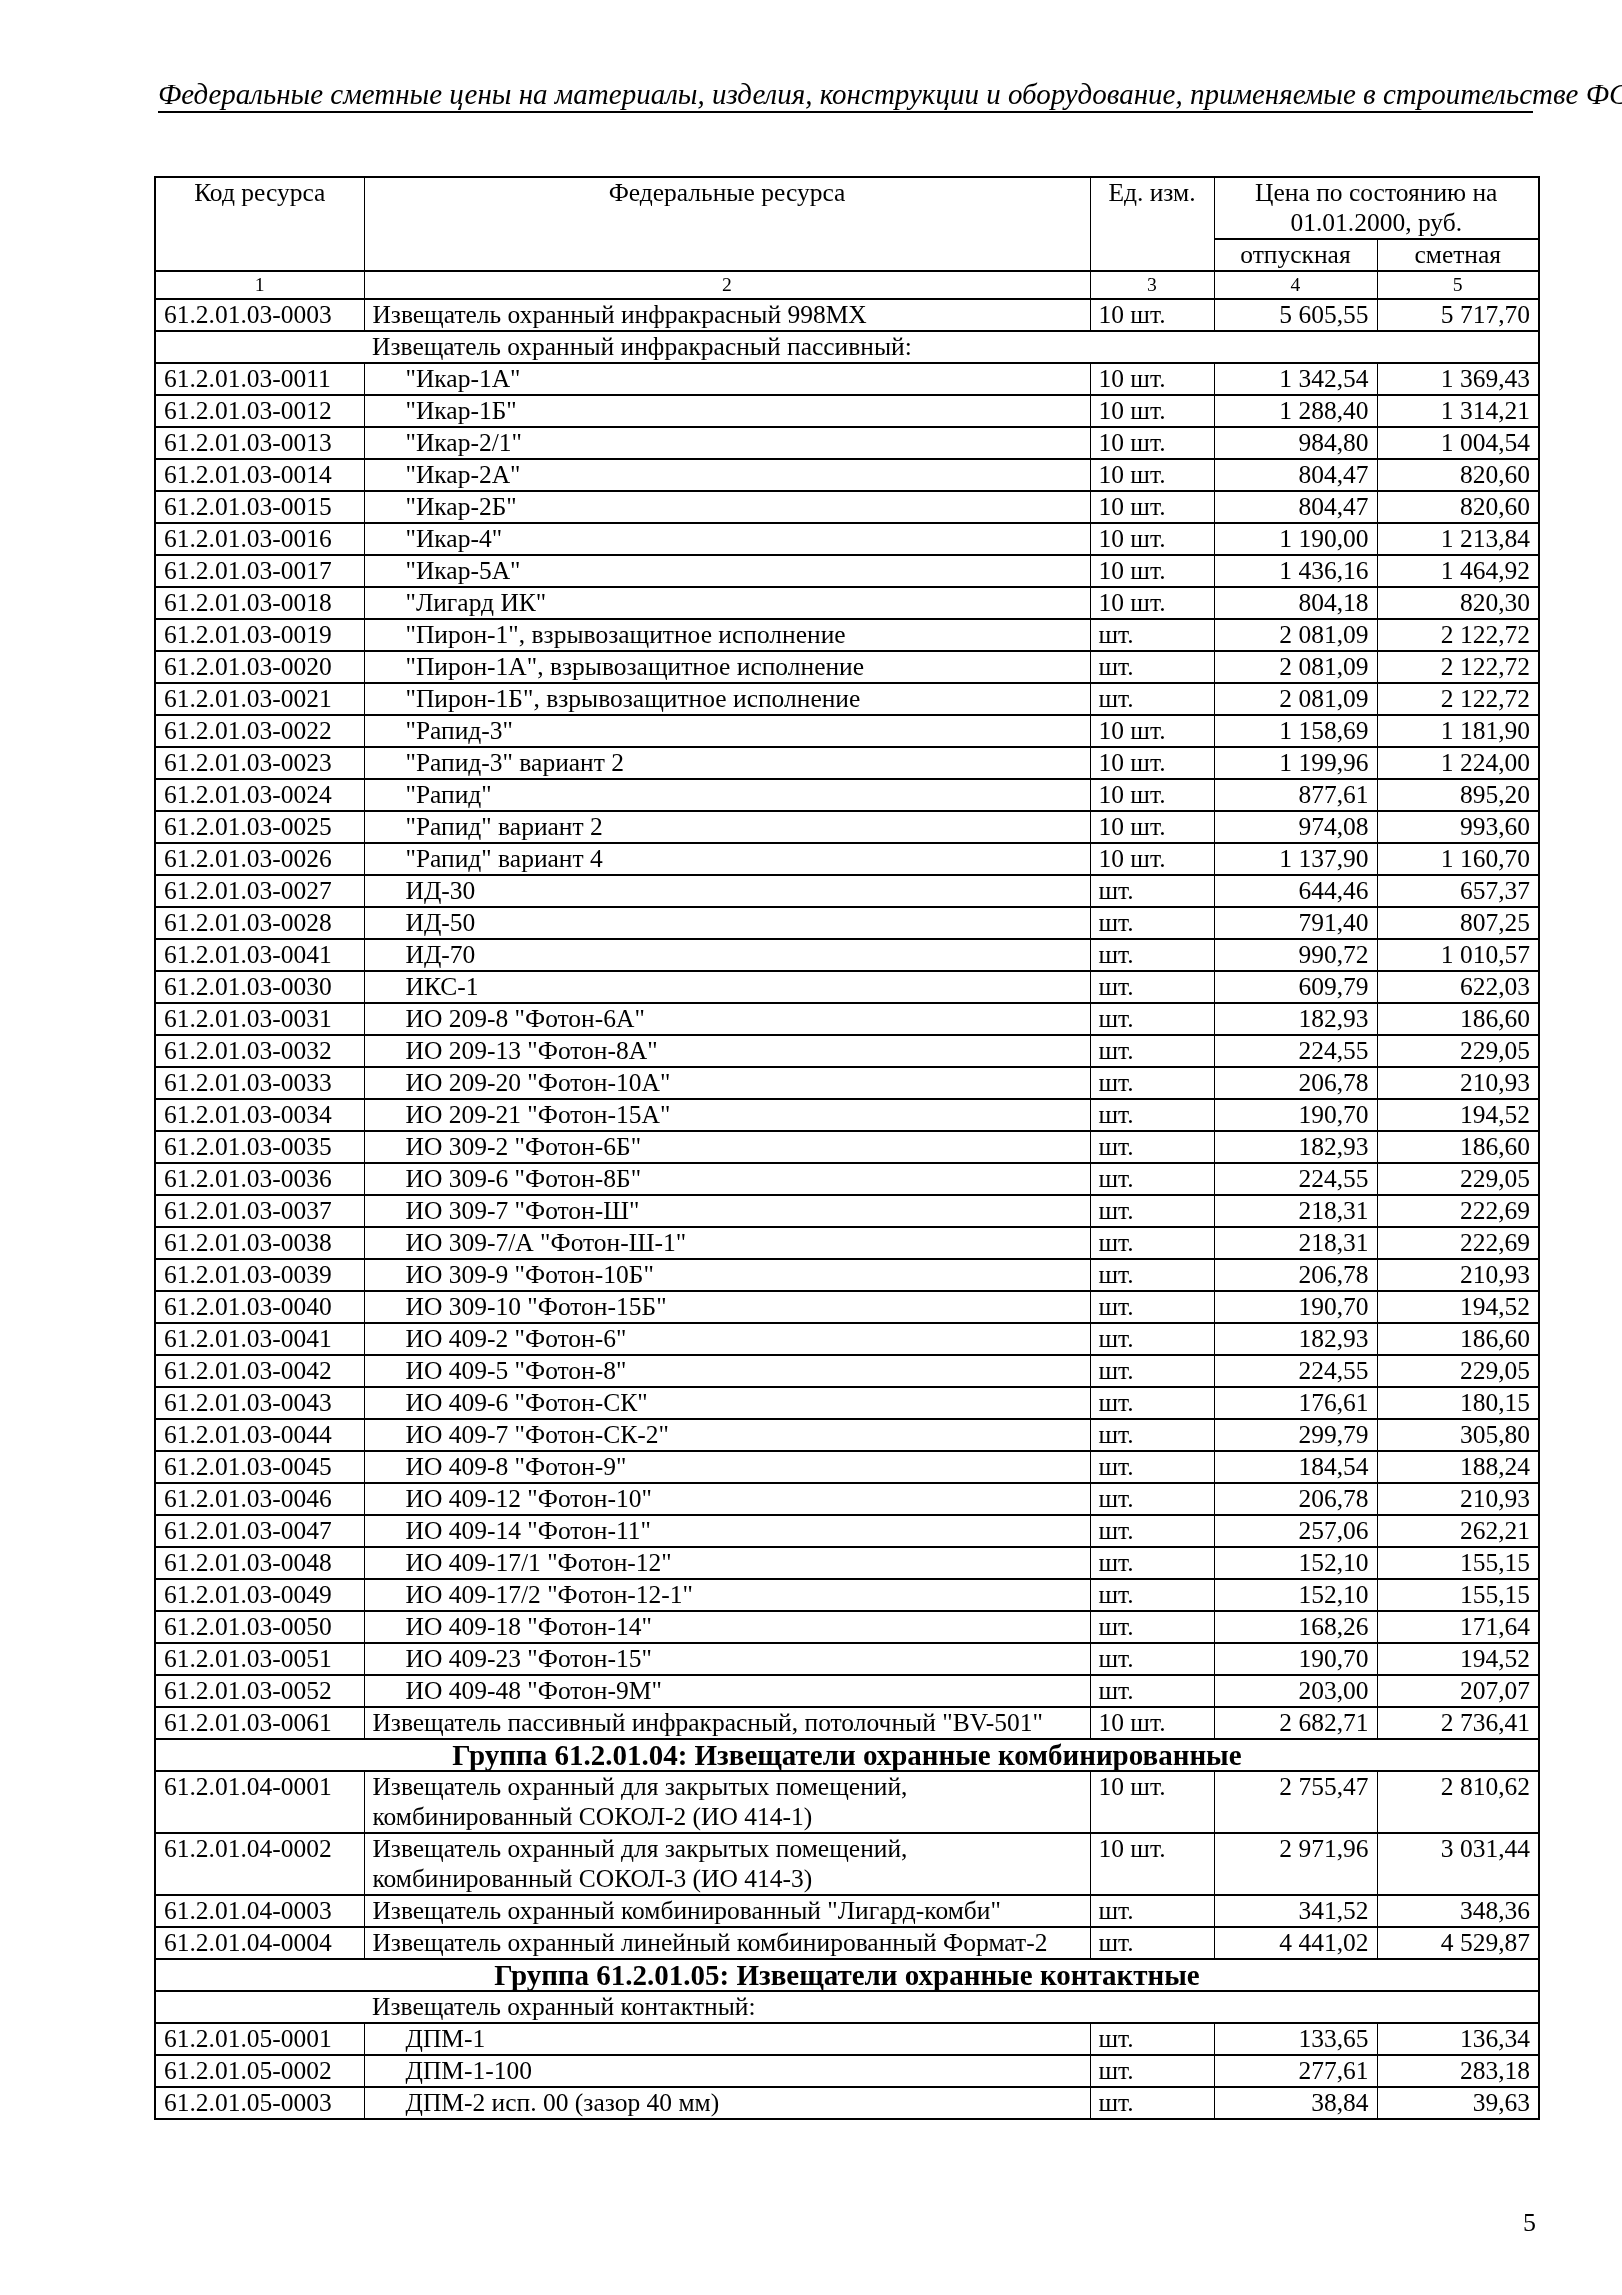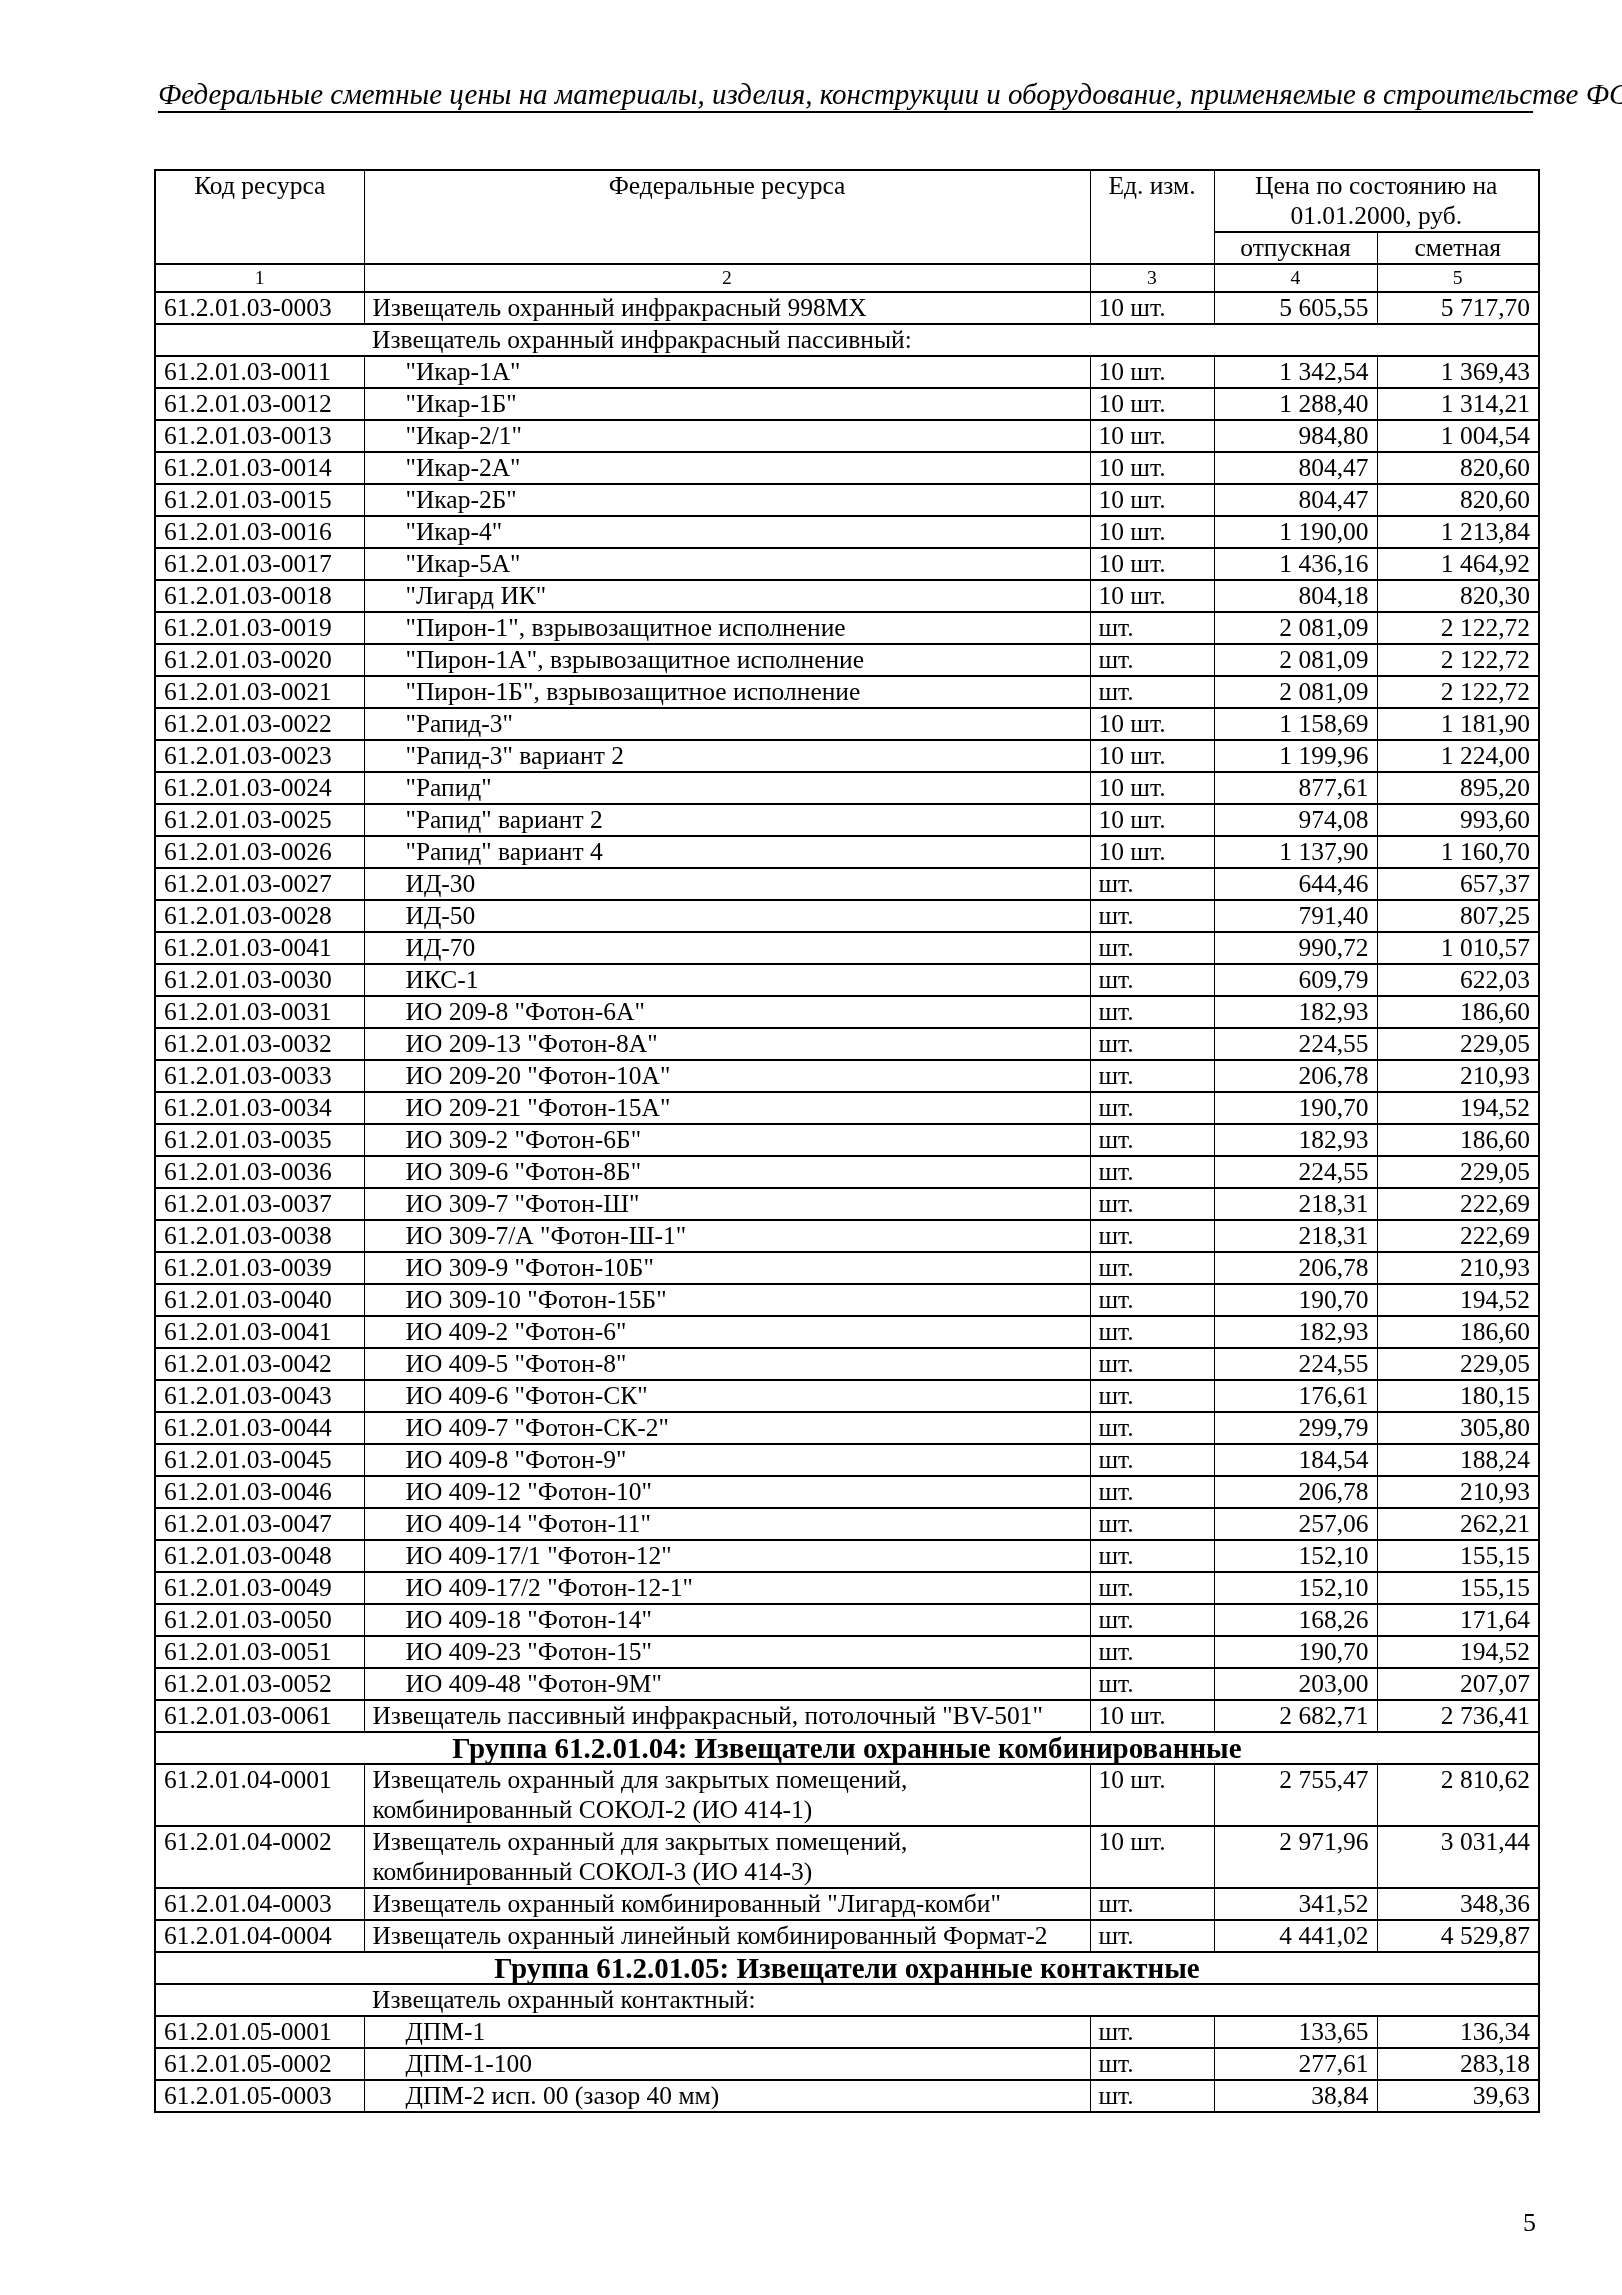--- a/index.html
+++ b/index.html
@@ -6,21 +6,21 @@
   body { width: 1623px; height: 2295px; position: relative; overflow: hidden;
          font-family: "Liberation Serif", "DejaVu Serif", serif; color: #000; }
 
   .running-header {
     position: absolute; left: 158px; width: 1375px; top: 77px;
     text-align: left; font-style: italic; font-size: 29px; line-height: 34px;
     border-bottom: 2px solid #000; white-space: nowrap;
   }
 
   table.price-table {
-    position: absolute; left: 154px; top: 169px; width: 1383px;
+    position: absolute; left: 154px; top: 176px; width: 1383px;
     border-collapse: collapse; table-layout: fixed;
     border: 2px solid #000;
   }
   table.price-table col.c1 { width: 209px; }
   table.price-table col.c2 { width: 726px; }
   table.price-table col.c3 { width: 124px; }
   table.price-table col.c4 { width: 163px; }
   table.price-table col.c5 { width: 162px; }
 
   table.price-table td, table.price-table th {

